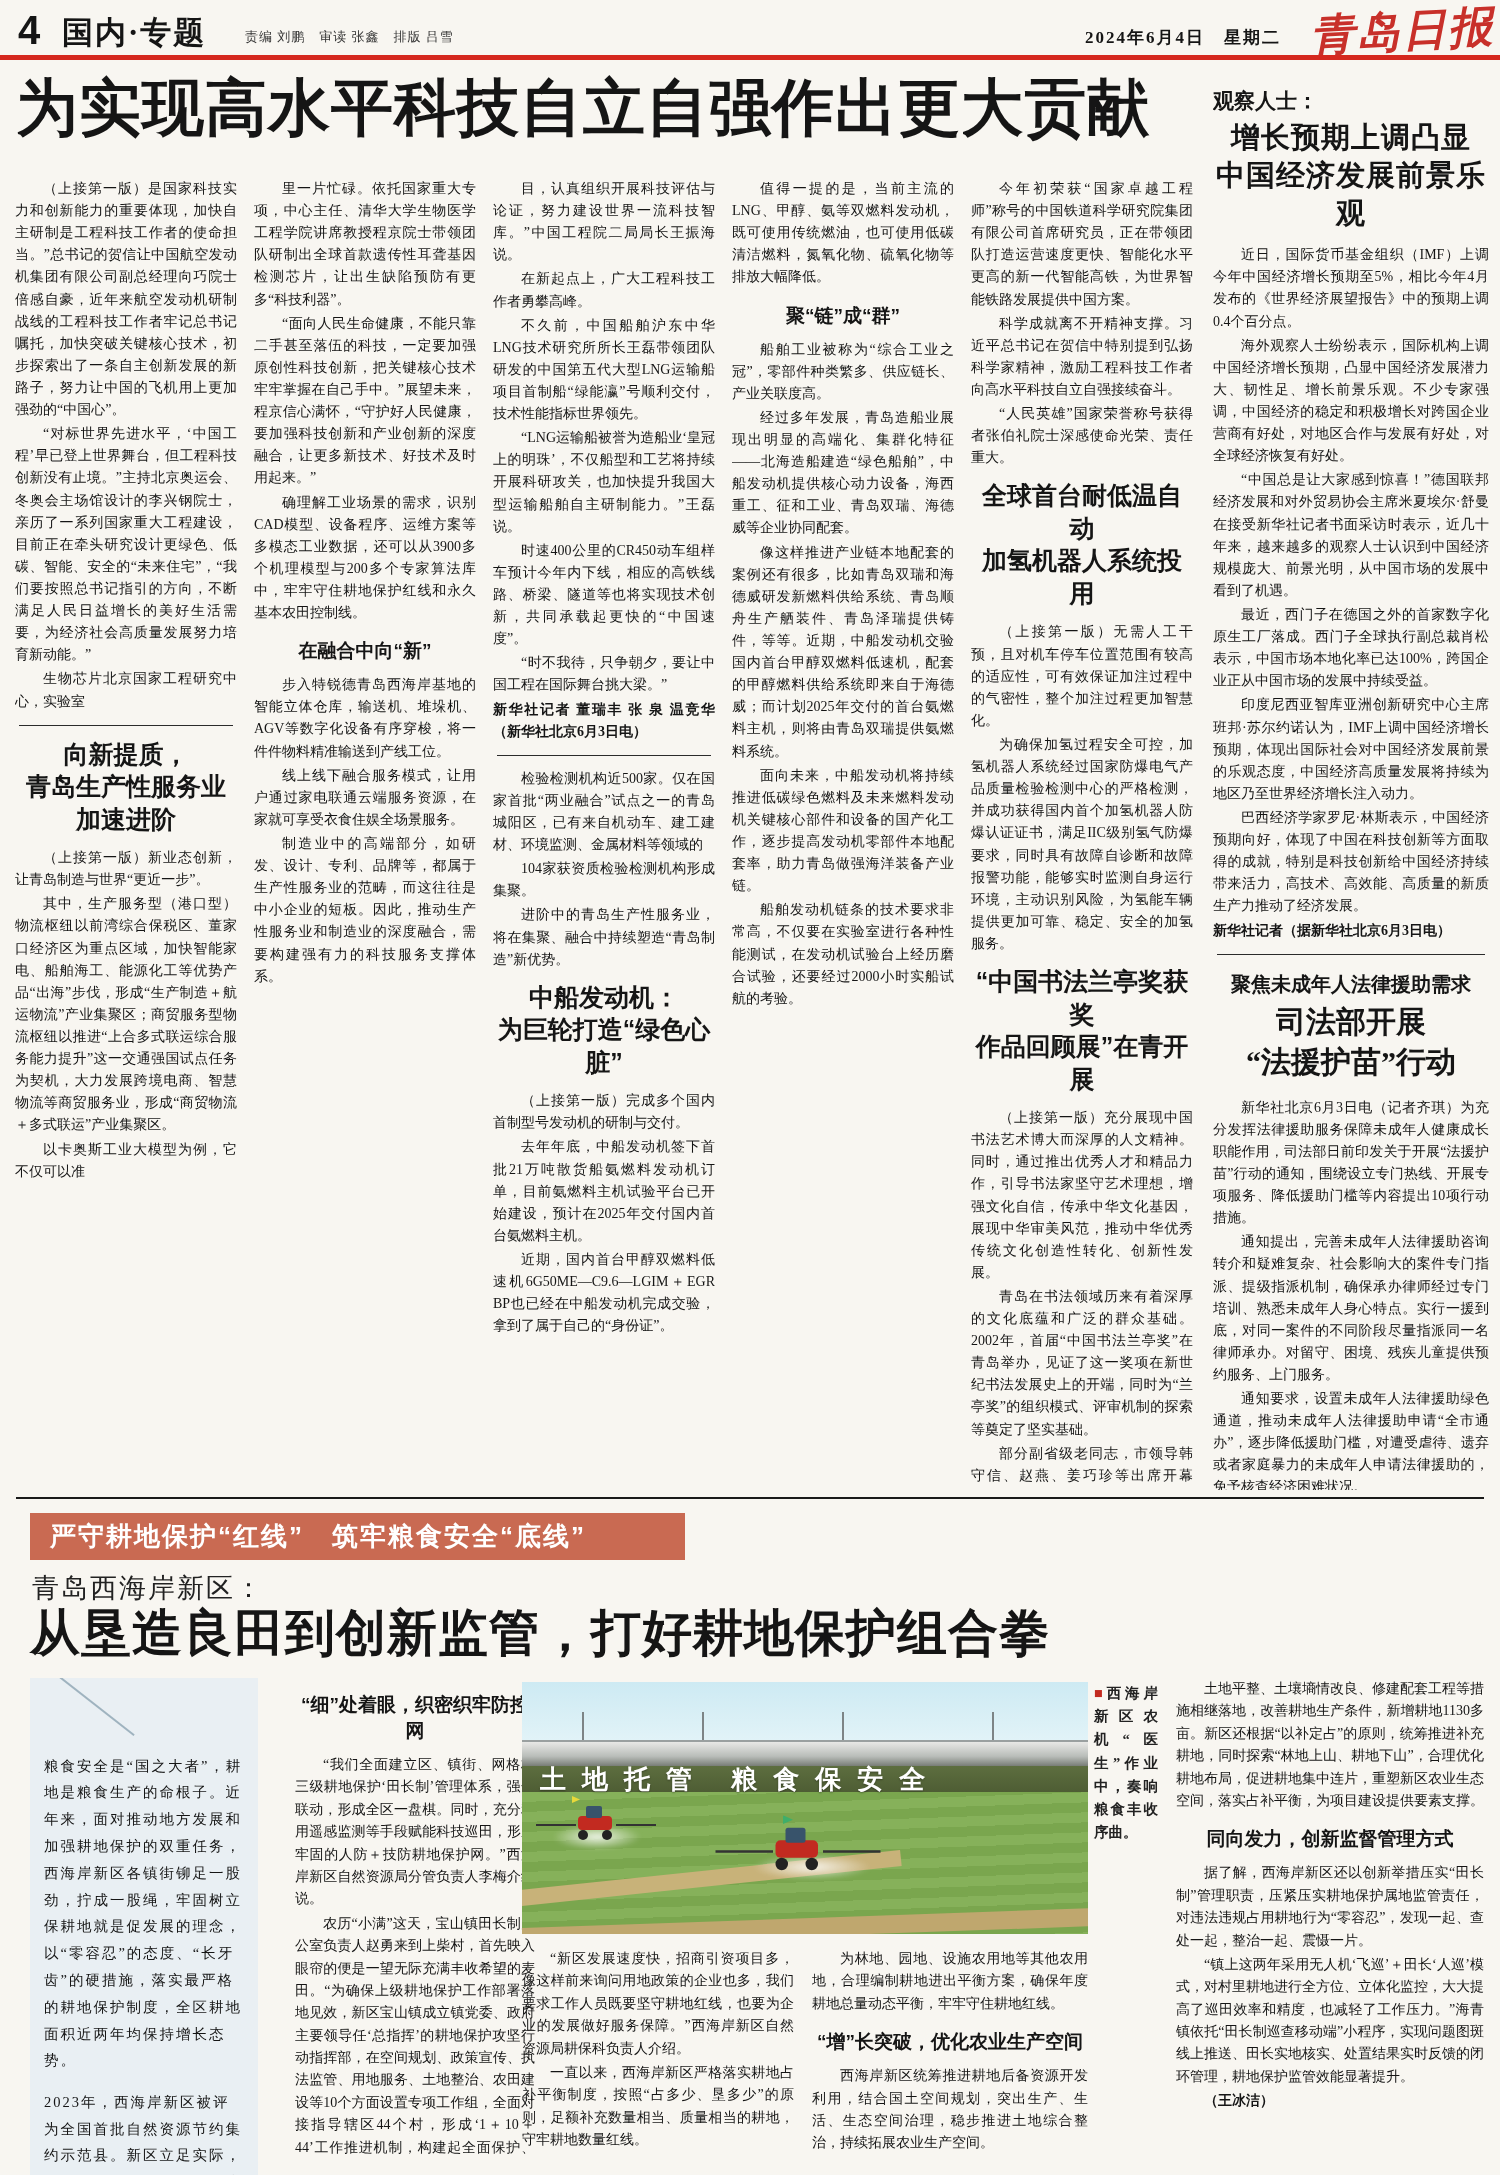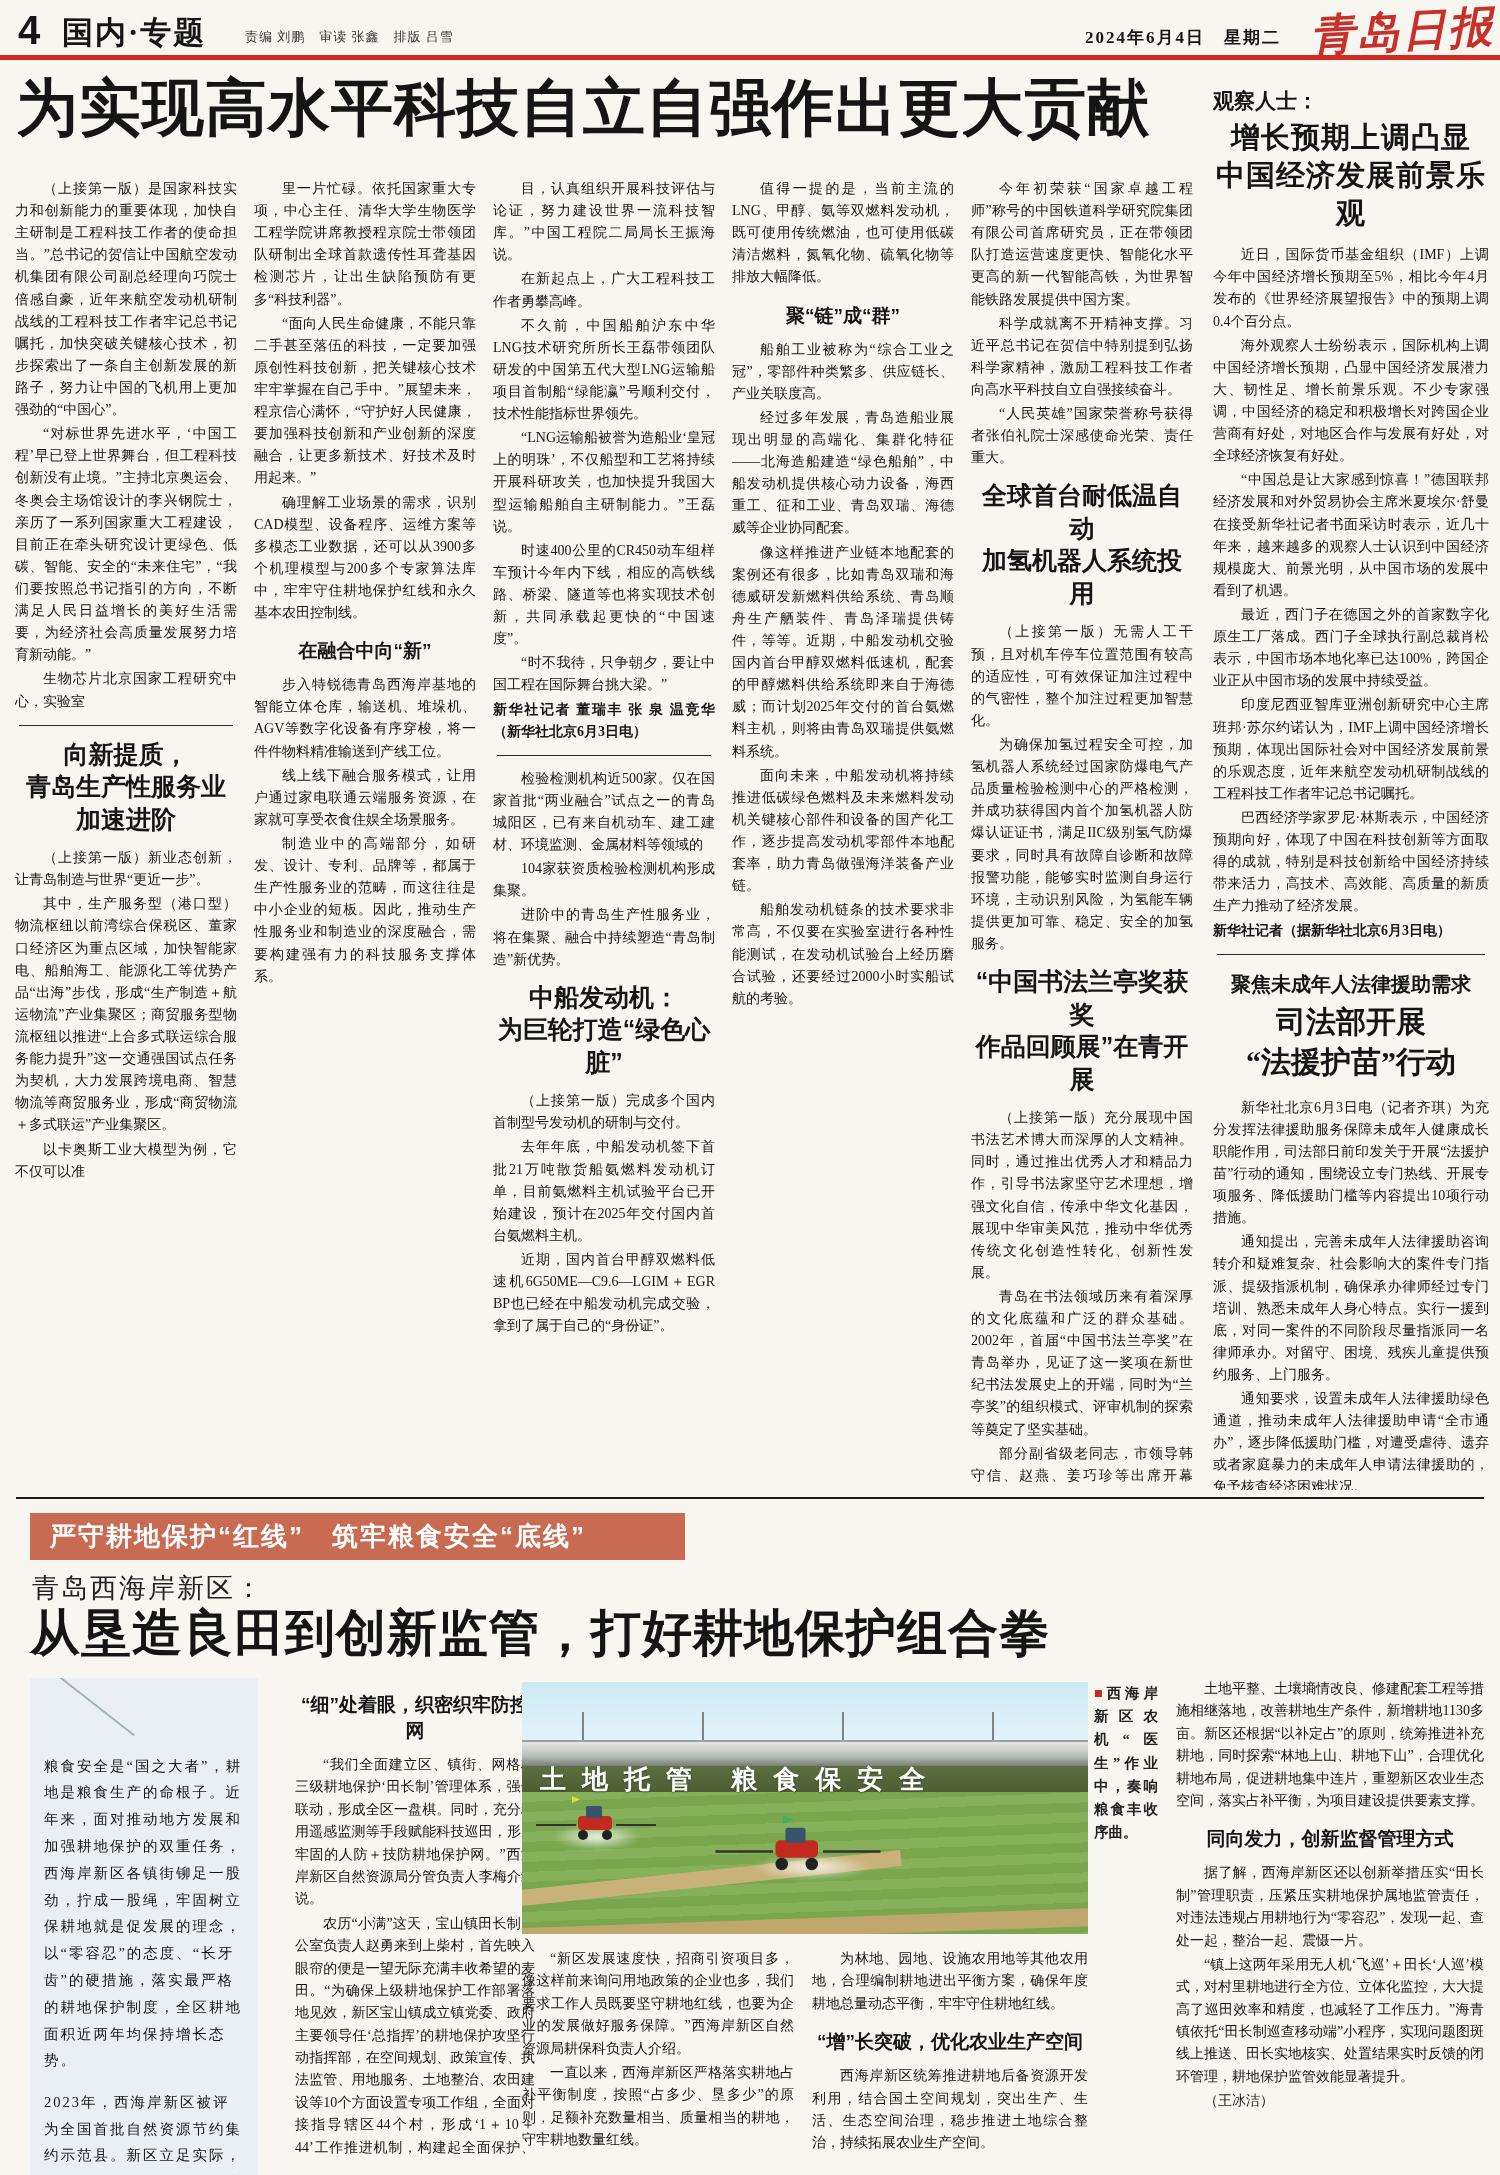--- a/index.html
+++ b/index.html
@@ -73,21 +73,21 @@
   .tr-cab{position:absolute;left:16px;top:-4px;width:16px;height:12px;background:#38536b;border-radius:2px;}
   .tr-wheel{position:absolute;bottom:-4px;width:10px;height:10px;background:#222;border-radius:50%;}
   .tr-boom{position:absolute;top:14px;height:2px;background:#333;}
   .tr-mist{position:absolute;width:90px;height:26px;border-radius:50%;
     background:radial-gradient(rgba(255,255,255,.85),rgba(255,255,255,0) 70%);filter:blur(2px);}
   .tr-flag{position:absolute;top:-14px;width:8px;height:7px;}
   .caption{left:1094px;top:1682px;width:64px;height:300px;font-size:14.5px;line-height:1.6;
     text-align:justify;font-weight:700;color:#222;}
   .cap-sq{color:#c22a20;}
   .bot-col p{font-size:14px;line-height:1.6;}
-  .bot-byline{text-align:right;font-weight:400;}
+  .bot-byline{text-align:right;font-weight:700;}
 </style>
 </head>
 <body>
 
 <div class="abs hdr-page">4</div>
 <div class="abs hdr-sec">国内·专题</div>
 <div class="abs hdr-credits">责编 刘鹏　审读 张鑫　排版 吕雪</div>
 <div class="abs hdr-date">2024年6月4日　星期二</div>
 <div class="abs hdr-logo">青岛日报</div>
 <div class="abs hdr-rule"></div>
@@ -162,21 +162,21 @@
 </div>
 
 <div class="col rail">
   <p class="kicker">观察人士：</p>
   <div class="rail-head">增长预期上调凸显
 中国经济发展前景乐观</div>
   <p>近日，国际货币基金组织（IMF）上调今年中国经济增长预期至5%，相比今年4月发布的《世界经济展望报告》中的预期上调0.4个百分点。</p>
   <p>海外观察人士纷纷表示，国际机构上调中国经济增长预期，凸显中国经济发展潜力大、韧性足、增长前景乐观。不少专家强调，中国经济的稳定和积极增长对跨国企业营商有好处，对地区合作与发展有好处，对全球经济恢复有好处。</p>
   <p>“中国总是让大家感到惊喜！”德国联邦经济发展和对外贸易协会主席米夏埃尔·舒曼在接受新华社记者书面采访时表示，近几十年来，越来越多的观察人士认识到中国经济规模庞大、前景光明，从中国市场的发展中看到了机遇。</p>
   <p>最近，西门子在德国之外的首家数字化原生工厂落成。西门子全球执行副总裁肖松表示，中国市场本地化率已达100%，跨国企业正从中国市场的发展中持续受益。</p>
-  <p>印度尼西亚智库亚洲创新研究中心主席班邦·苏尔约诺认为，IMF上调中国经济增长预期，体现出国际社会对中国经济发展前景的乐观态度，近年来航空发动机研制战线的工程科技工作者牢记总书记嘱托。</p>
+  <p>印度尼西亚智库亚洲创新研究中心主席班邦·苏尔约诺认为，IMF上调中国经济增长预期，体现出国际社会对中国经济发展前景的乐观态度，中国经济高质量发展将持续为地区乃至世界经济增长注入动力。</p>
   <p>巴西经济学家罗尼·林斯表示，中国经济预期向好，体现了中国在科技创新等方面取得的成就，特别是科技创新给中国经济持续带来活力，高技术、高效能、高质量的新质生产力推动了经济发展。</p>
   <p class="byline">新华社记者（据新华社北京6月3日电）</p>
   <hr class="rule">
   <div class="sifa-kicker">聚焦未成年人法律援助需求</div>
   <div class="sifa-head">司法部开展
 “法援护苗”行动</div>
   <p>新华社北京6月3日电（记者齐琪）为充分发挥法律援助服务保障未成年人健康成长职能作用，司法部日前印发关于开展“法援护苗”行动的通知，围绕设立专门热线、开展专项服务、降低援助门槛等内容提出10项行动措施。</p>
   <p>通知提出，完善未成年人法律援助咨询转介和疑难复杂、社会影响大的案件专门指派、提级指派机制，确保承办律师经过专门培训、熟悉未成年人身心特点。实行一援到底，对同一案件的不同阶段尽量指派同一名律师承办。对留守、困境、残疾儿童提供预约服务、上门服务。</p>
   <p>通知要求，设置未成年人法律援助绿色通道，推动未成年人法律援助申请“全市通办”，逐步降低援助门槛，对遭受虐待、遗弃或者家庭暴力的未成年人申请法律援助的，免予核查经济困难状况。</p>
 

